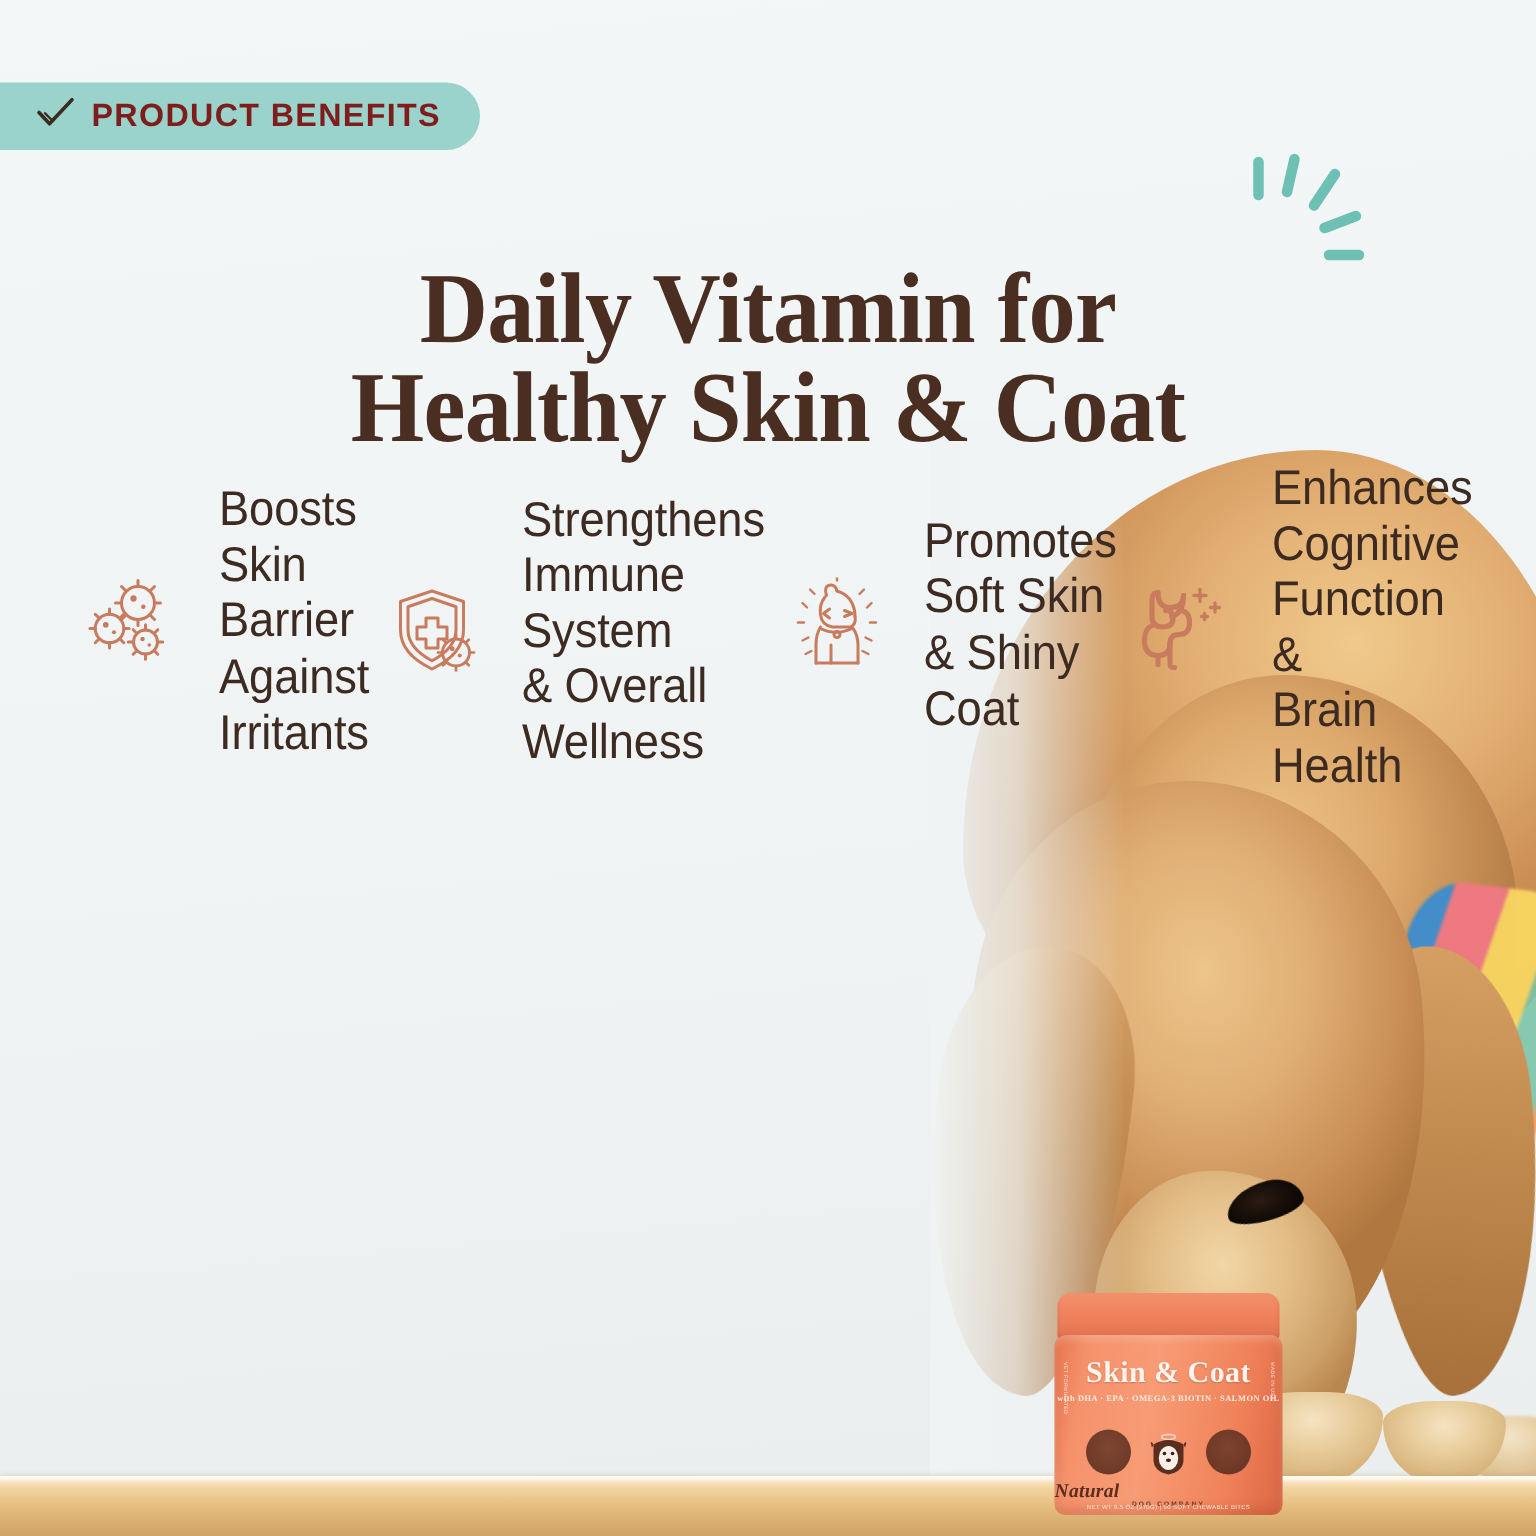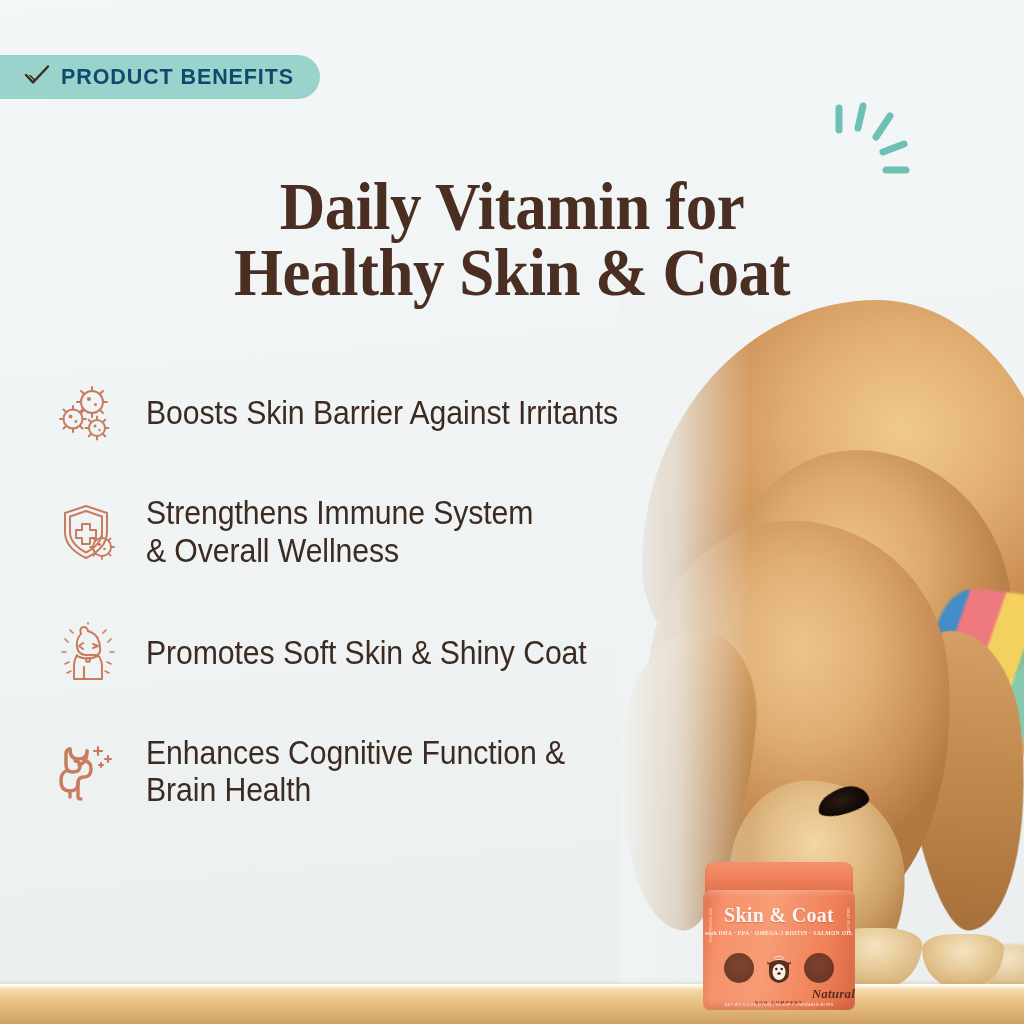--- a/index.html
+++ b/index.html
@@ -154,21 +154,21 @@
   }
   .seal{
     width:30px;height:30px;border-radius:50%;
     background:radial-gradient(60% 60% at 50% 40%, #6E3A28 0%, #5A2D1E 100%);
     opacity:.88;
   }
   .dogmark{
     width:34px;height:36px;display:flex;align-items:center;justify-content:center;
   }
   .jar-brand{
-    position:absolute;left:0;right:0;top:96px;text-align:right;
+    position:absolute;left:0;right:0;top:96px;text-align:left;
     font-family:"Liberation Serif", serif;font-style:italic;font-weight:700;
     font-size:13px;color:#5A2D1E;letter-spacing:.2px;
   }
   .jar-brand-sub{
     position:absolute;left:0;right:0;top:110px;text-align:center;
     font-size:4.4px;letter-spacing:1.4px;color:#6E3A28;font-weight:700;
   }
   .jar-net{
     position:absolute;left:0;right:0;bottom:3px;text-align:center;
     font-size:4px;letter-spacing:.25px;color:#FFE6DA;
@@ -181,39 +181,39 @@
   .jar-side.r{right:5px;top:18px;}
 
   
   .badge{
     position:absolute;left:-24px;top:55px;
     background:#9AD3CB;border-radius:0 26px 26px 0;
     padding:9px 26px 9px 48px;
     display:flex;align-items:center;gap:11px;
   }
   .badge-label{
-    font-size:21.5px;font-weight:700;letter-spacing:.9px;color:#0c4a6e;
+    font-size:21.5px;font-weight:700;letter-spacing:.9px;color:#7f1d1d;
     white-space:nowrap;
   }
   .check-icon{display:block;}
 
   .headline{
     position:absolute;left:0;right:0;top:128px;text-align:center;
     font-family:"Liberation Serif", serif;font-weight:700;
     color:#4A2E21;font-size:67px;line-height:0.99;
     letter-spacing:-.5px;
     transform:scaleX(.94);
   }
   .headline .l2{display:block;}
 
   .burst{position:absolute;left:828px;top:100px;width:100px;height:100px;}
 
   .benefits{
     position:absolute;left:52px;top:358px;width:770px;
-    display:flex;flex-direction:column;
+    display:flex;flex-direction:row;
   }
   .benefit{display:flex;align-items:center;gap:22px;}
   .b-icon{
     flex:0 0 72px;width:72px;height:72px;
     display:flex;align-items:center;justify-content:center;
   }
   .b-text{
     font-size:32.5px;line-height:1.14;color:#3D2B22;
     font-weight:400;letter-spacing:-.1px;
     transform:scaleX(.93);transform-origin:left center;

